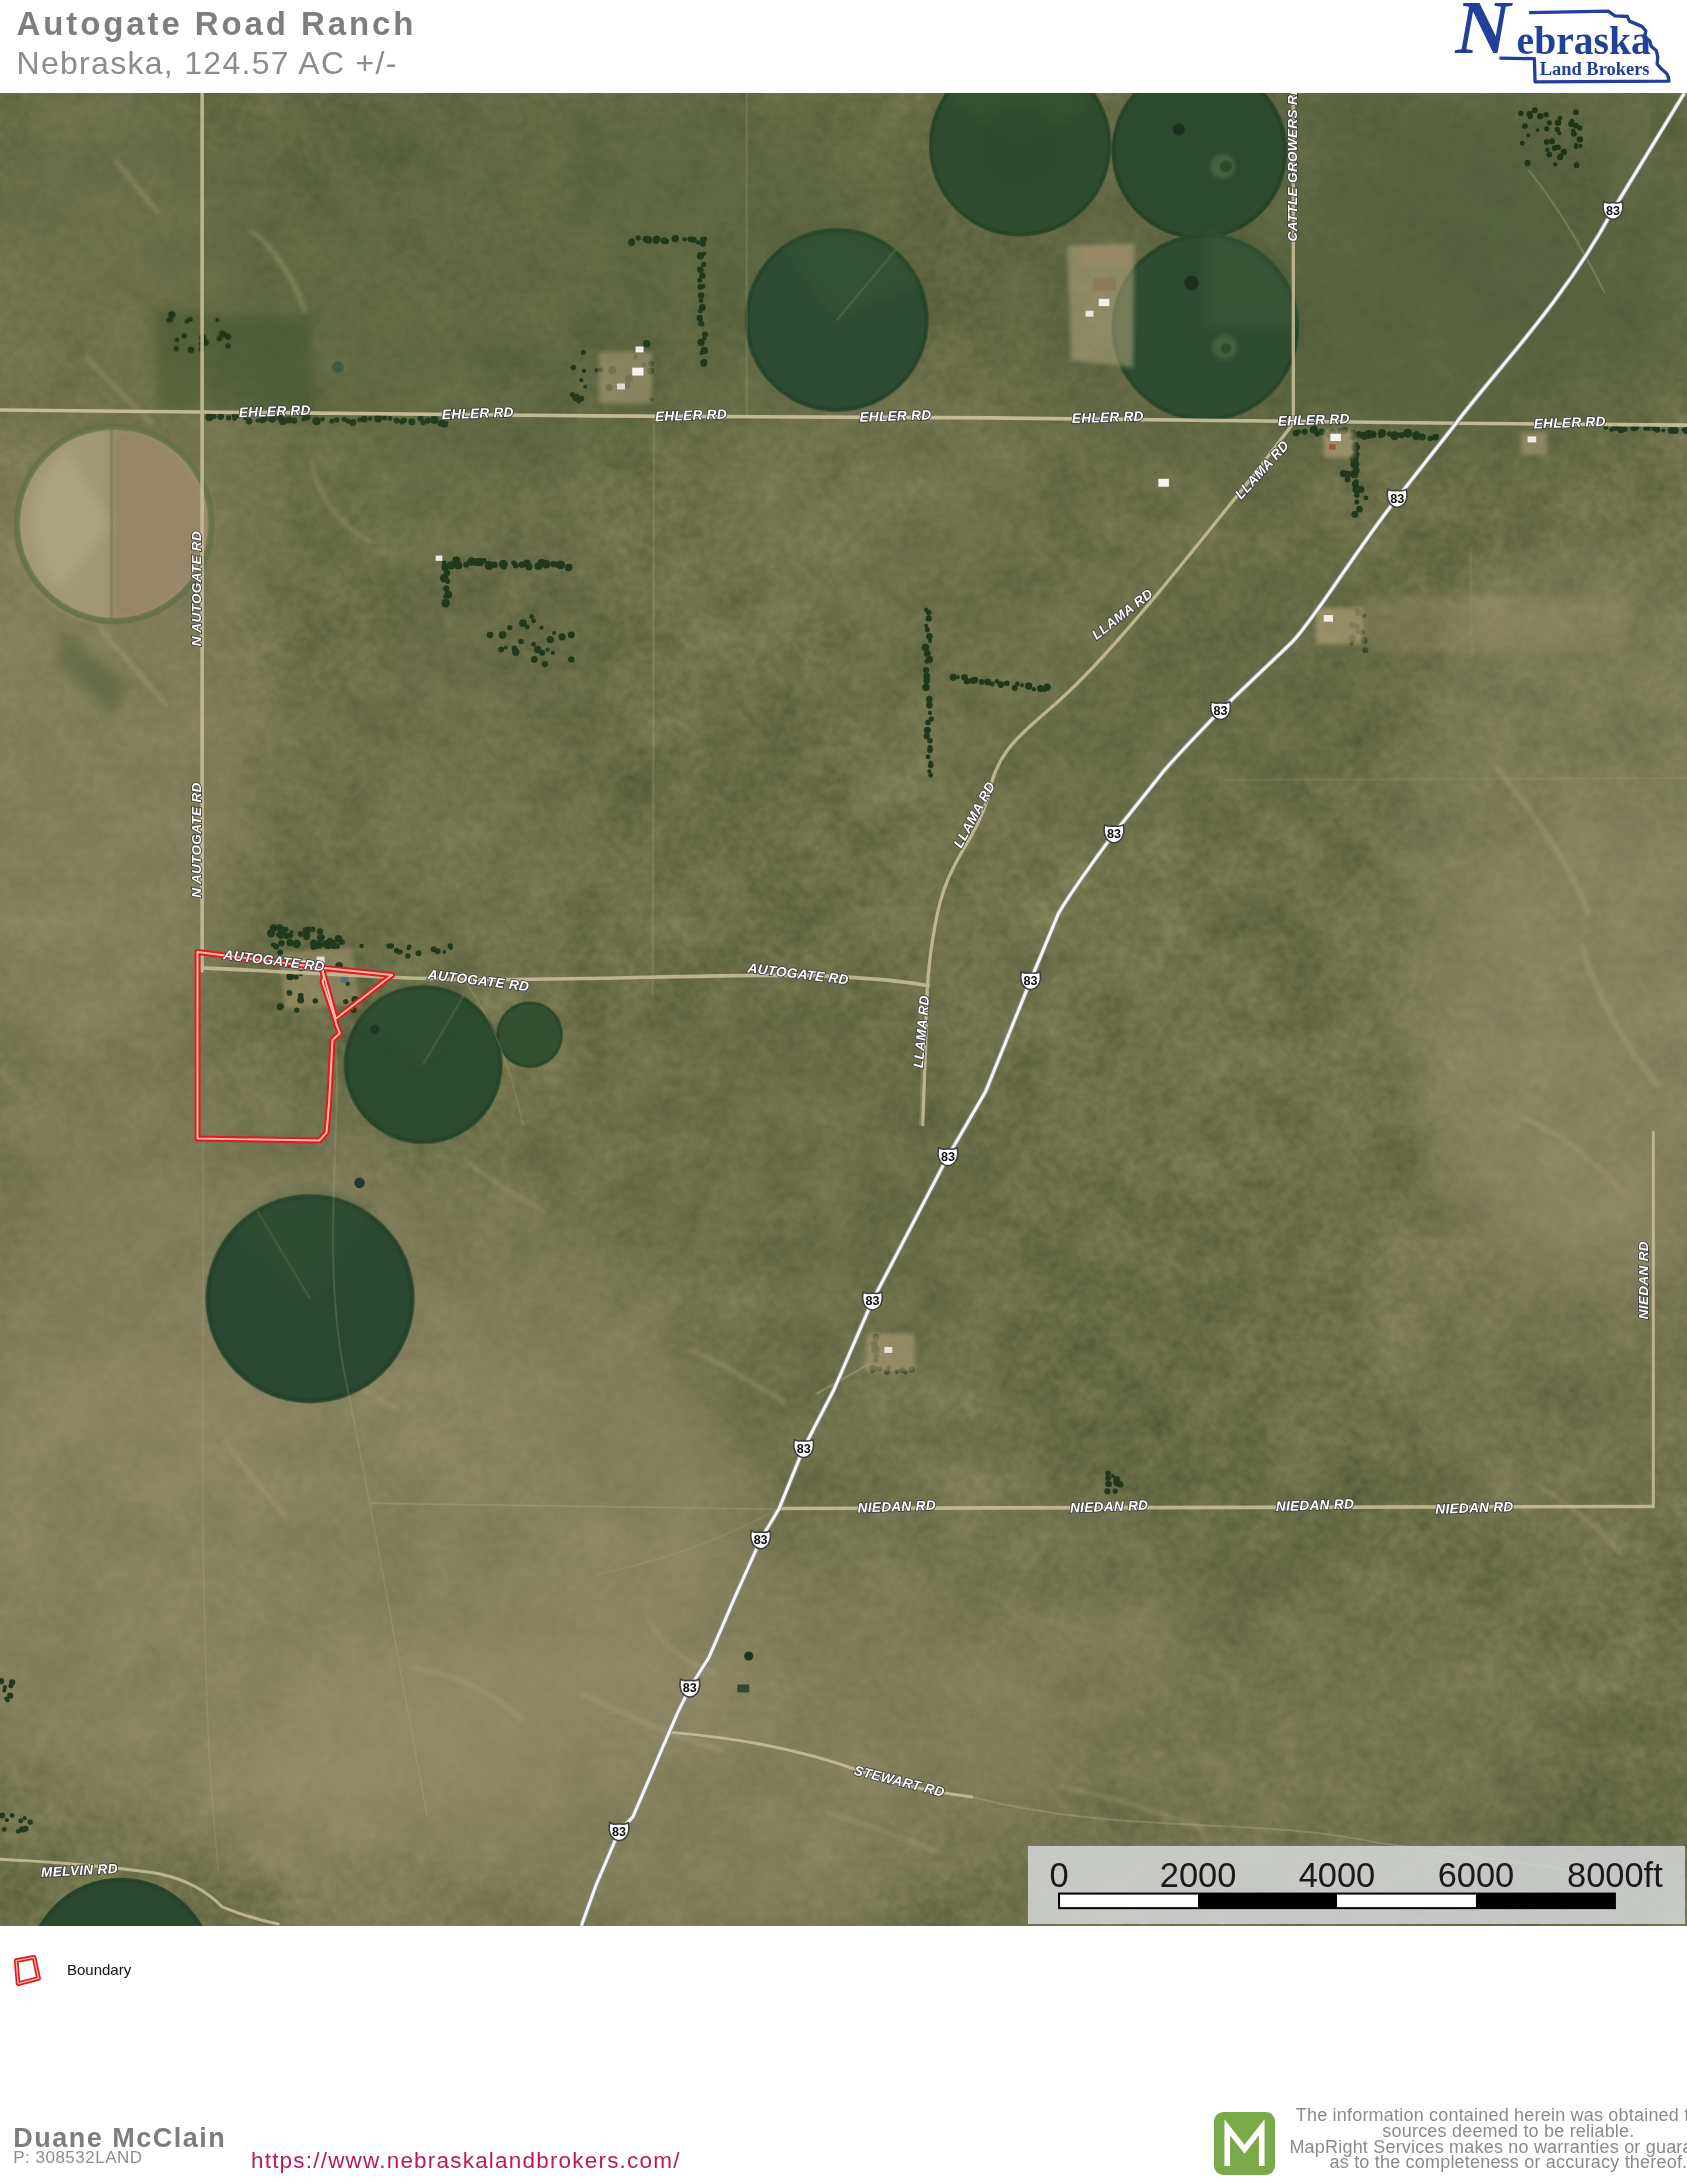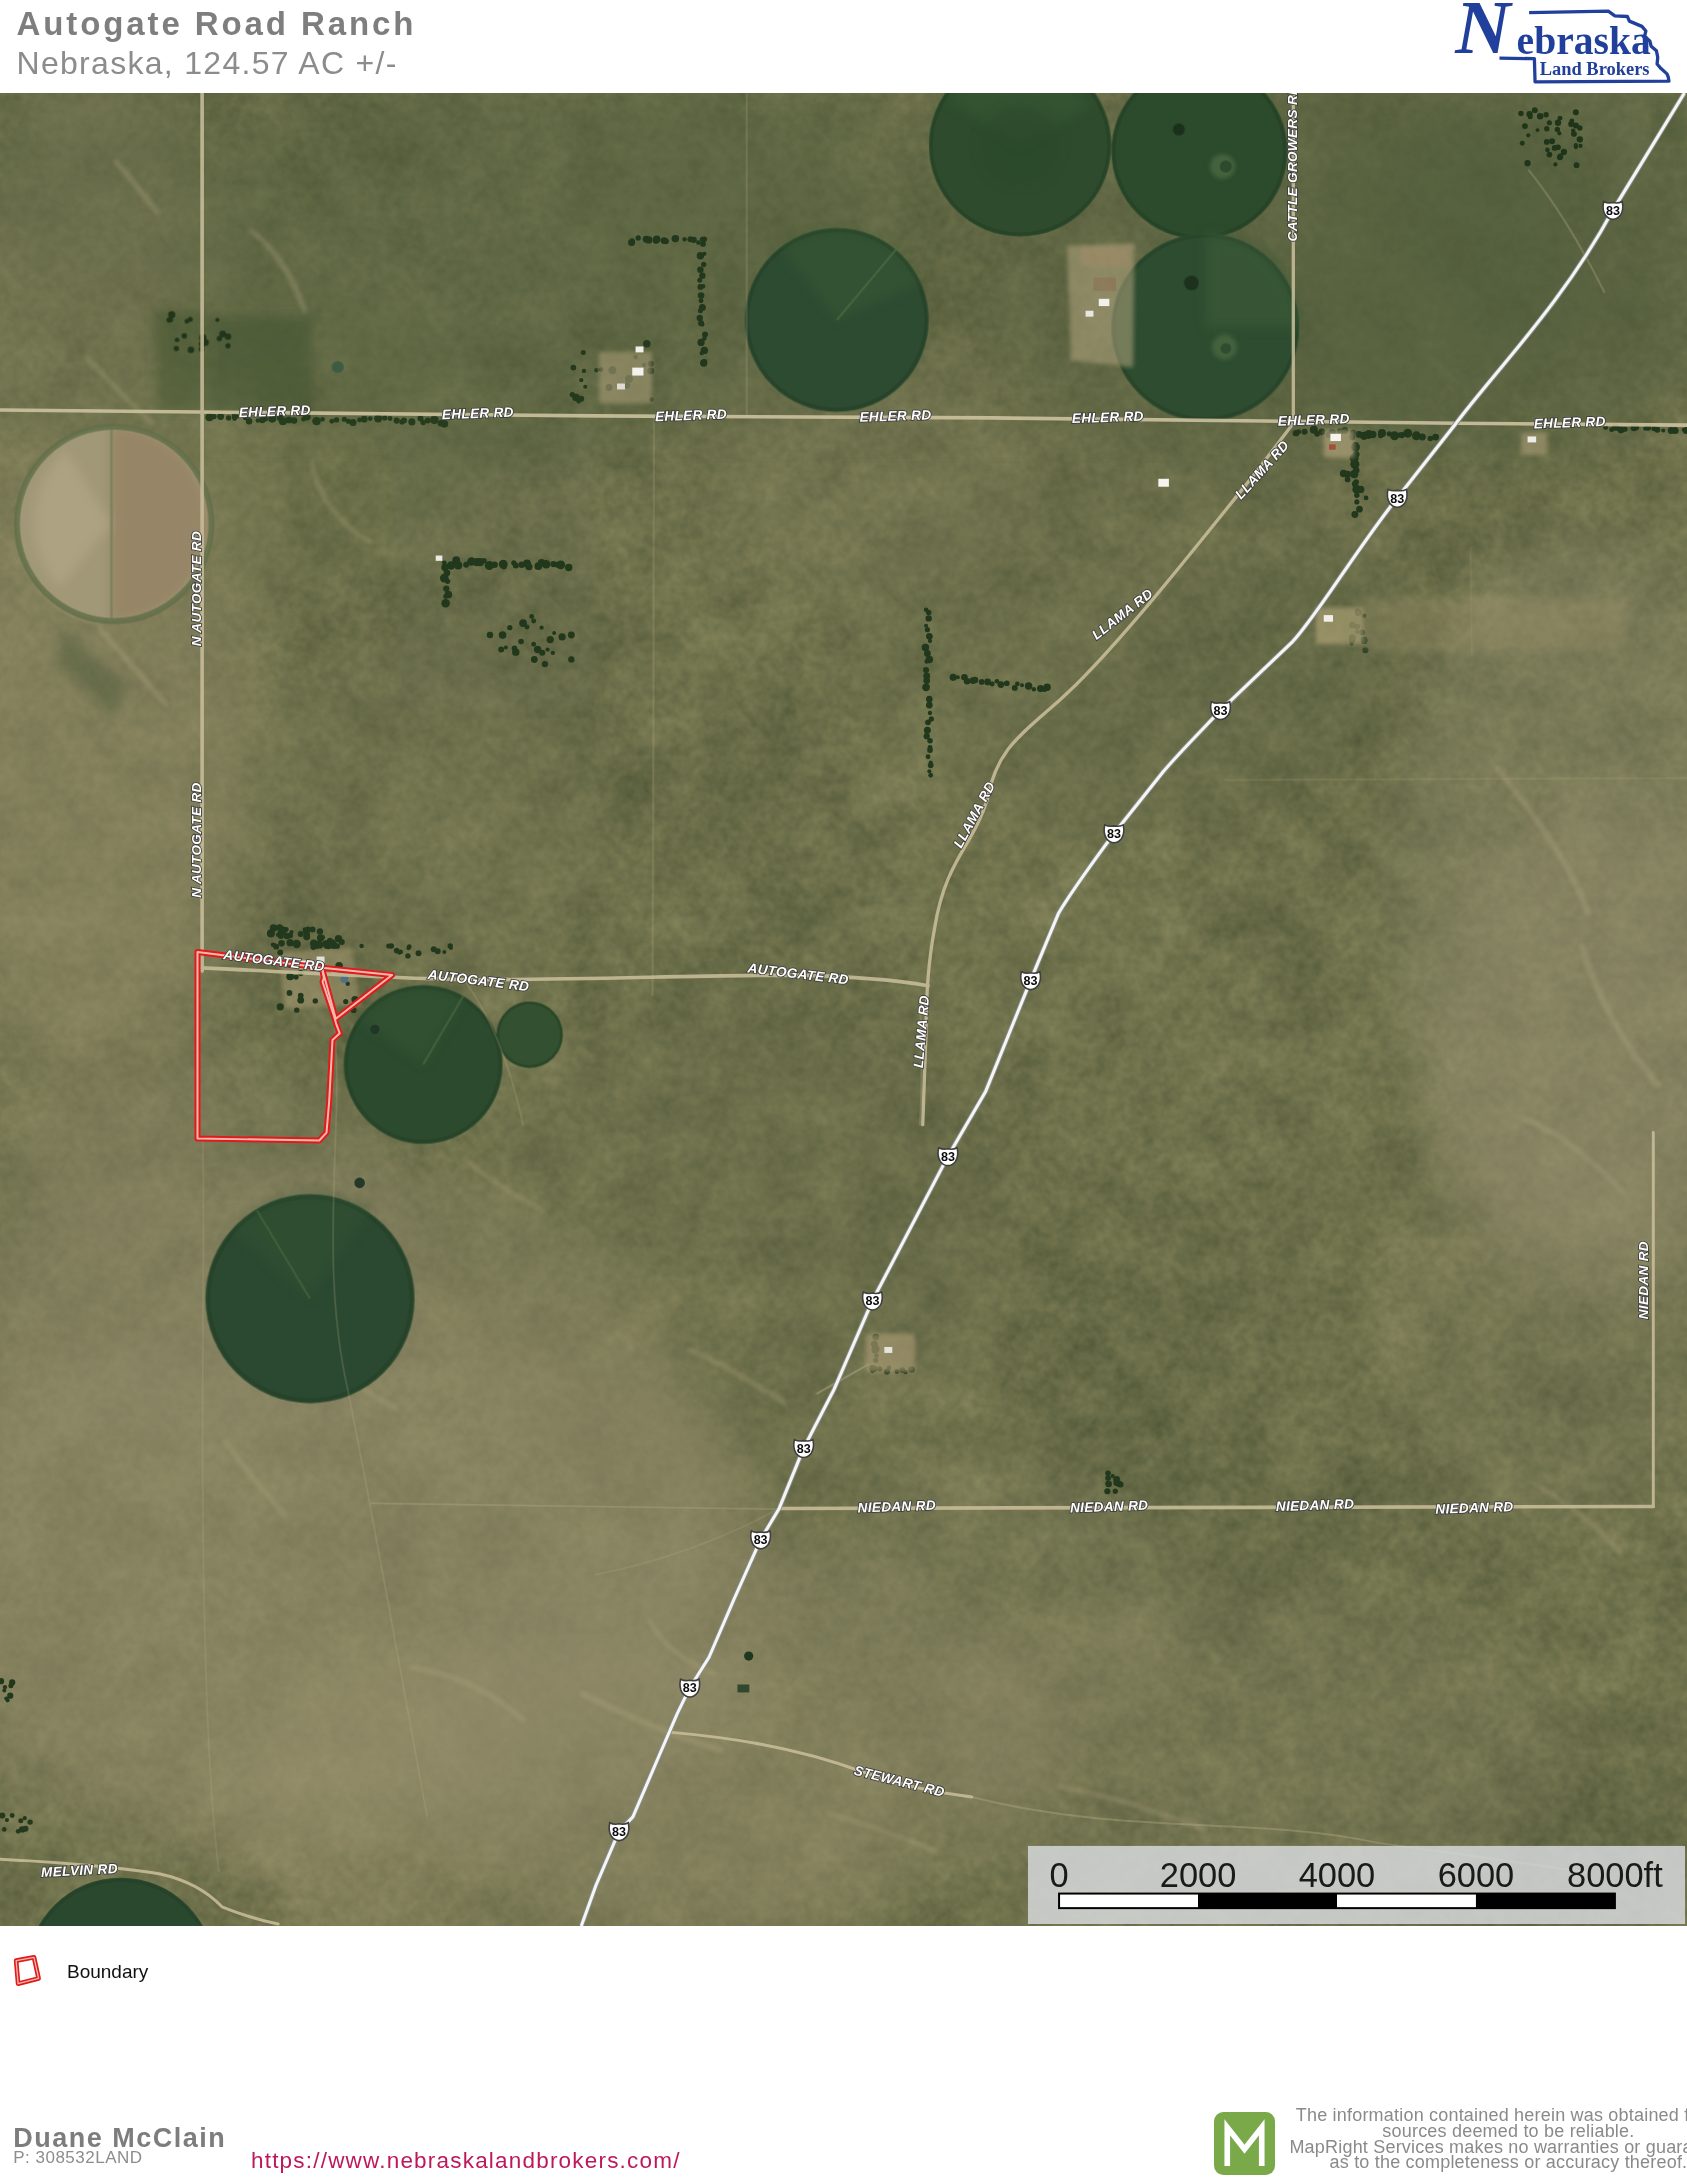--- a/index.html
+++ b/index.html
@@ -1,18 +1,18 @@
 <!DOCTYPE html>
 <html style="font-size:10.6px"><head><meta charset="utf-8">
 <style>
 html,body{margin:0;padding:0;background:#ffffff;}
 #page{position:relative;width:1688px;height:2183px;background:#ffffff;overflow:hidden;font-family:"Liberation Sans",sans-serif;}
 .t1{position:absolute;left:16.5px;top:5.3px;font-size:33px;font-weight:bold;color:#7e7e7e;letter-spacing:2.9px;}
 .t2{position:absolute;left:16.5px;top:45px;font-size:32px;color:#8c8c8c;letter-spacing:1.3px;}
-.legtxt{position:absolute;left:67px;top:1961px;font-size:19px;color:#111111;}
+.legtxt{position:absolute;left:67px;top:1961px;font-size:15px;color:#111111;}
 .fname{position:absolute;left:13.2px;top:2123px;font-size:27px;font-weight:bold;color:#7d7d7d;letter-spacing:1.5px;}
 .fline{position:absolute;left:13.2px;top:2148px;font-size:17px;color:#8d8d8d;letter-spacing:0.5px;}
 .furl{position:absolute;left:251px;top:2148px;font-size:22.5px;color:#be185d;letter-spacing:1.2px;}
 .disc{position:absolute;left:1279px;top:2108px;font-size:18px;line-height:15.8px;color:#8a8a8a;letter-spacing:0.2px;white-space:nowrap;text-align:center;}
 </style></head><body>
 <div id="page">
 <div class="t1">Autogate Road Ranch</div>
 <div class="t2">Nebraska, 124.57 AC +/-</div>
 
 <svg style="position:absolute;left:0;top:93px" width="1688" height="1833" viewBox="0 141 2550 2770" xmlns="http://www.w3.org/2000/svg">

